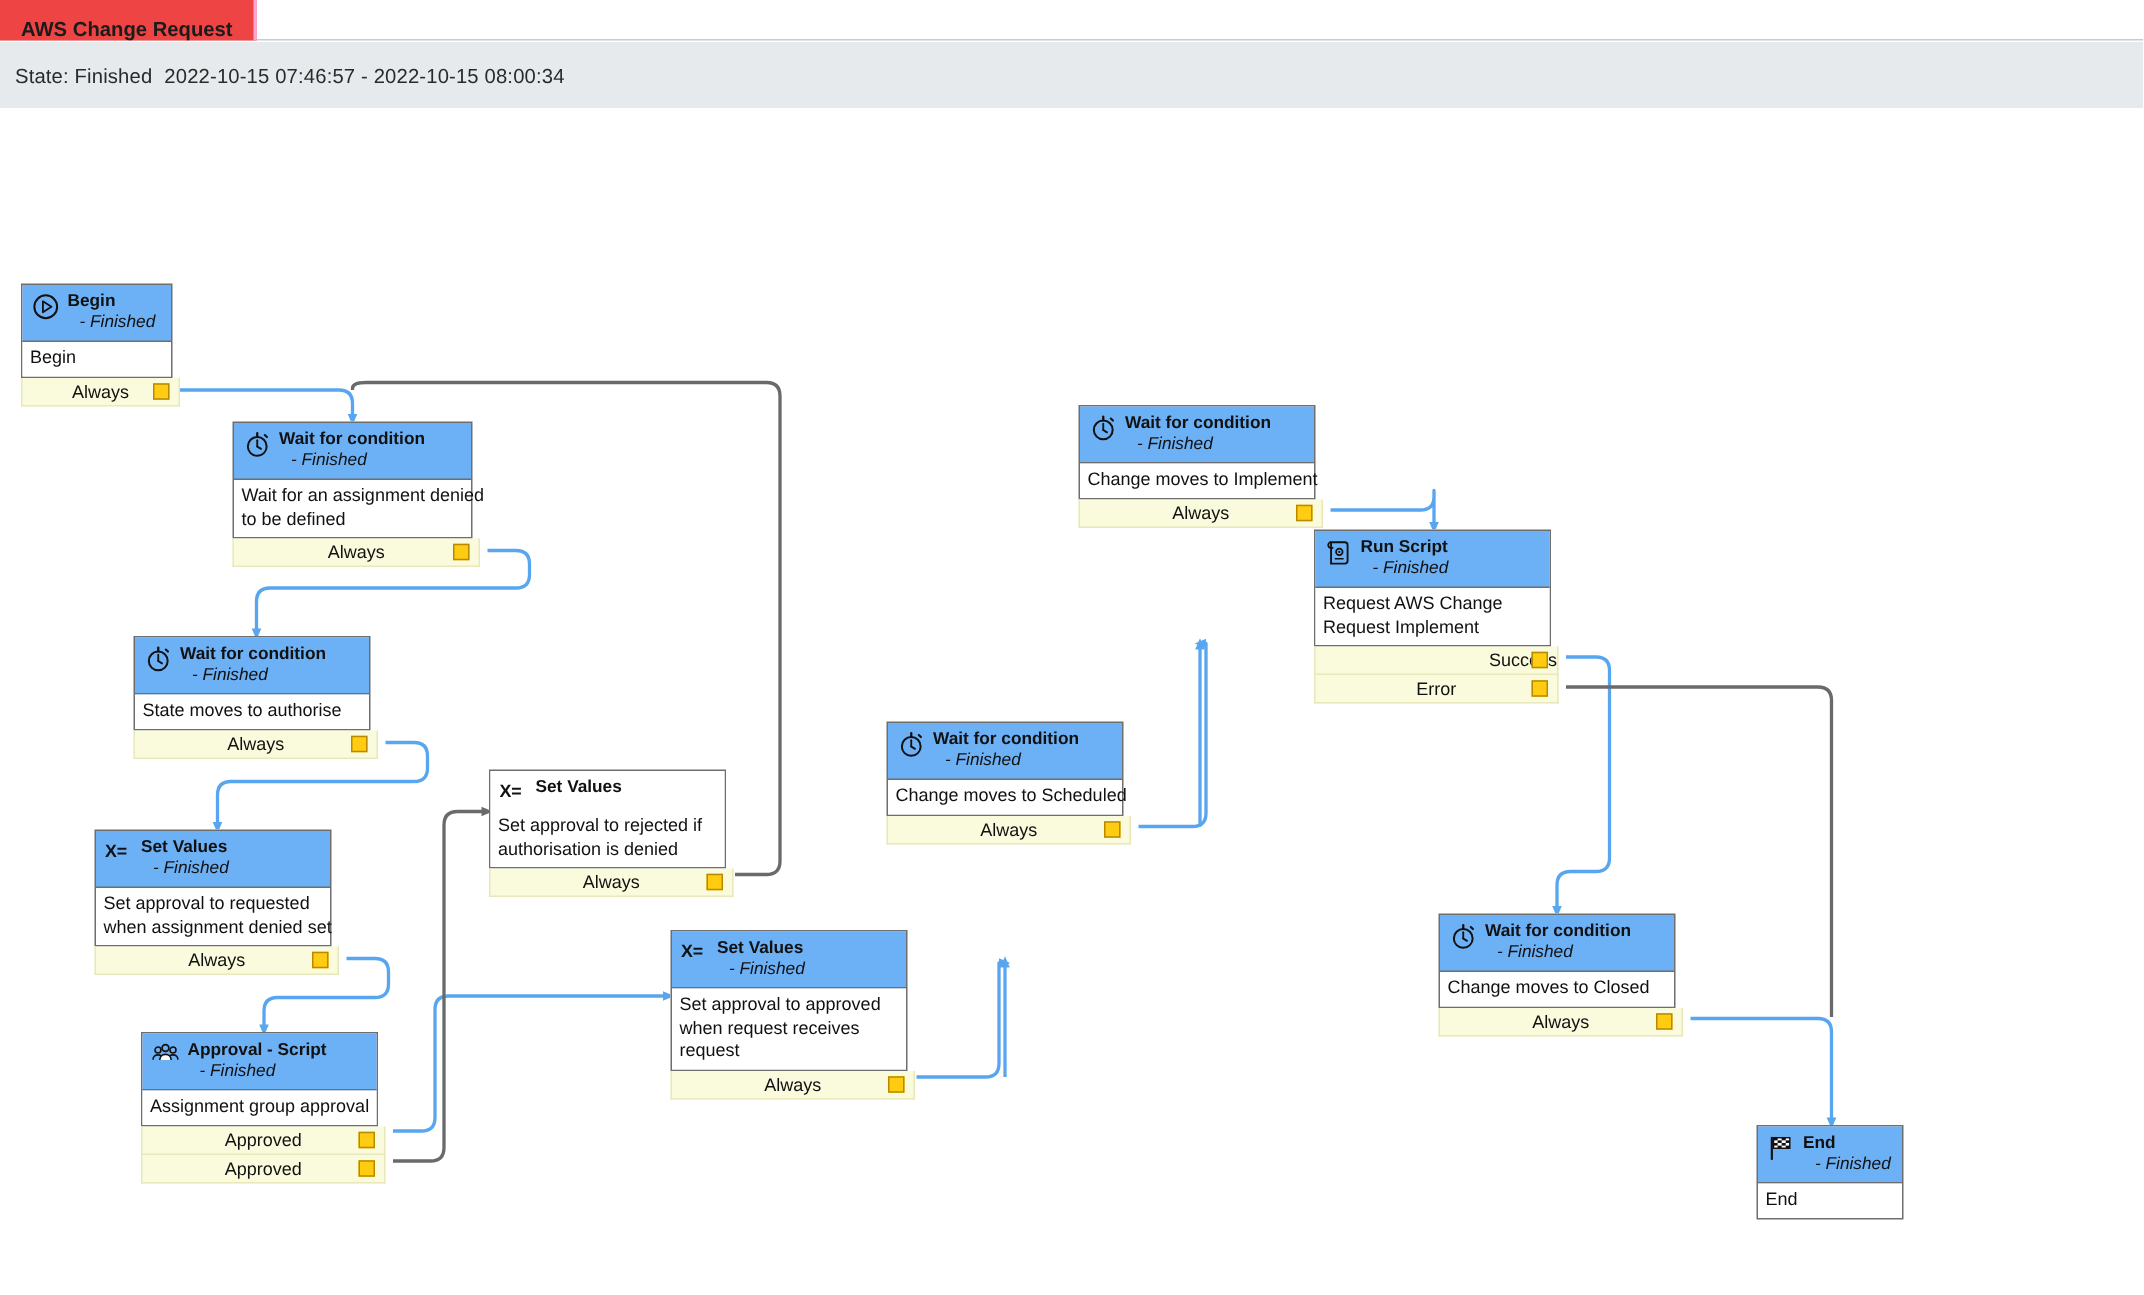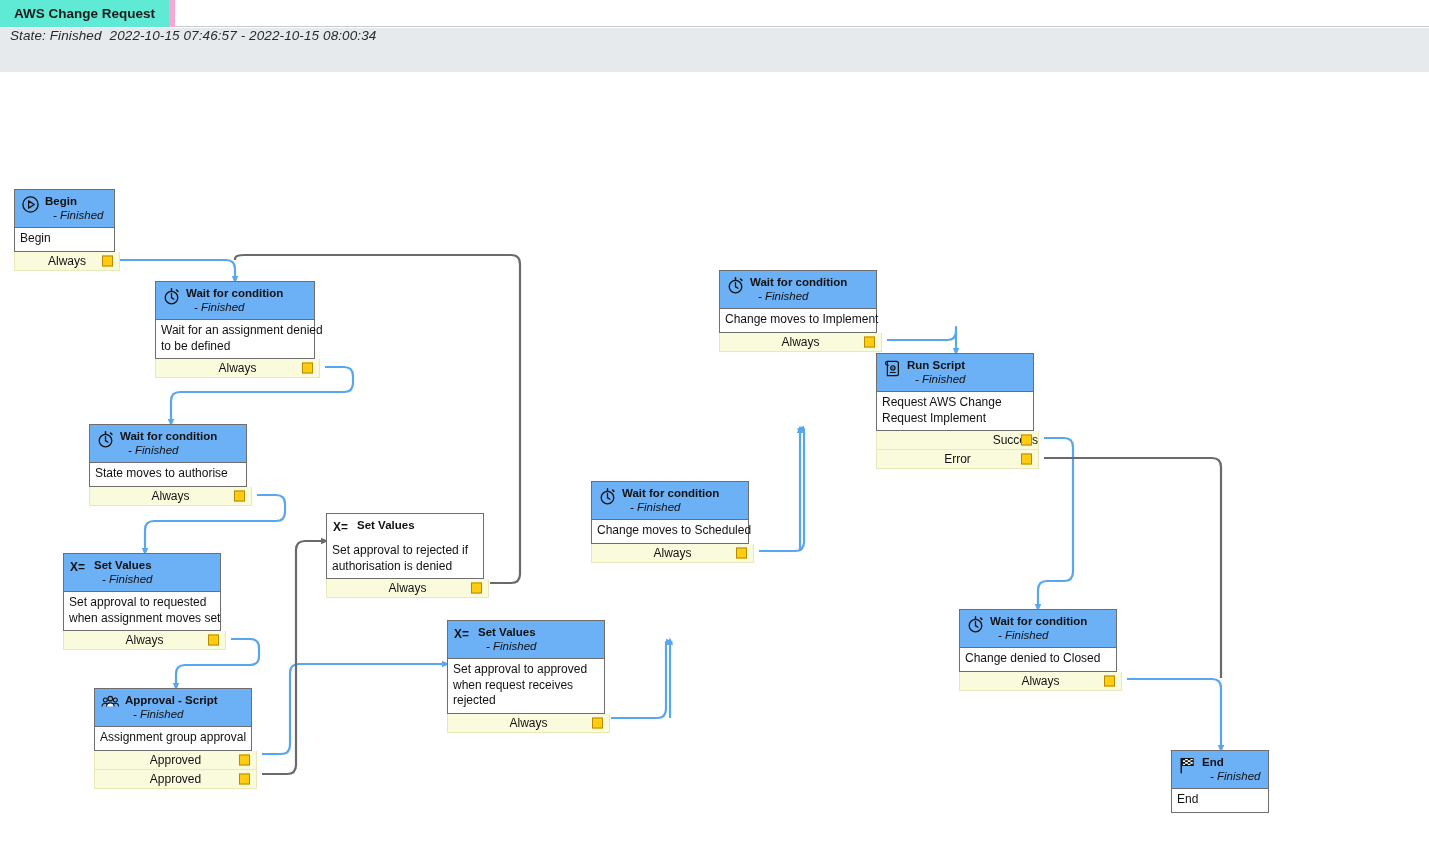--- a/index.html
+++ b/index.html
@@ -23,40 +23,39 @@
     left: 0; top: 0;
     width: 1429px; height: 27px;
     background: #ffffff;
     border-bottom: 1px solid #c8ccd0;
   }
   .tab {
     position: absolute;
     left: 0; top: 0;
     height: 27px;
     padding: 0 14px;
-    display: flex; align-items: center;
+    display: flex; align-items: flex-end;
     font-size: 13.5px;
     font-weight: bold;
     color: #1b1b1b;
-    background: #5eead4;
-    border-right: 6px solid #f9a8d4;
+    background: #ef4444;
+    border-right: 2px solid #f9a8d4;
   }
 
   
   .statusbar {
     position: absolute;
     left: 0; top: 28px;
     width: 1429px; height: 44px;
     background: #e7eaec;
-    display: flex; 
+    display: flex; align-items: center;
     padding-left: 10px;
     font-size: 13.5px;
     color: #2a2a2a;
     letter-spacing: 0.1px;
-    font-style: italic;
   }
   .statusbar .st-sep { display: inline-block; width: 8px; }
 
   
   .canvas {
     position: absolute;
     left: 0; top: 72px;
     width: 1429px; height: 791px;
     background: #ffffff;
   }
@@ -293,21 +292,21 @@
               <span class="node-icon"><svg viewBox="0 0 24 20">
                   <text x="0" y="15.5" font-family="Liberation Sans, sans-serif" font-size="15" font-weight="bold" fill="#111">X=</text>
                 </svg></span>
               <div class="node-titlewrap">
                 <span class="node-title">Set Values</span>
                 <span class="node-sub">- Finished</span>
               </div>
             </div>
             <div class="node-body">
               <div>Set approval to requested</div>
-              <div>when assignment moves set</div>
+              <div>when assignment denied set</div>
             </div>
           </div>
           <div class="node-foot" style="width: 163px;">
             <span class="foot-label">Always</span>
             <span class="handle" style="right: 6px;"></span>
           </div>
         </div>
         <div class="node" style="left: 94px; top: 616px; width: 158px;">
           <div class="node-box">
             <div class="node-head">
@@ -364,21 +363,21 @@
                   <text x="0" y="15.5" font-family="Liberation Sans, sans-serif" font-size="15" font-weight="bold" fill="#111">X=</text>
                 </svg></span>
               <div class="node-titlewrap">
                 <span class="node-title">Set Values</span>
                 <span class="node-sub">- Finished</span>
               </div>
             </div>
             <div class="node-body">
               <div>Set approval to approved</div>
               <div>when request receives</div>
-              <div>rejected</div>
+              <div>request</div>
             </div>
           </div>
           <div class="node-foot" style="width: 163px;">
             <span class="foot-label">Always</span>
             <span class="handle" style="right: 6px;"></span>
           </div>
         </div>
         <div class="node" style="left: 591px; top: 409px; width: 158px;">
           <div class="node-box">
             <div class="node-head">
@@ -465,21 +464,21 @@
                   <path d="M15.3 3.2 L16.8 4.6" stroke="#111" stroke-width="1.5" stroke-linecap="round"></path>
                   <path d="M10 11.2 L10 6.8" stroke="#111" stroke-width="1.3" stroke-linecap="round"></path>
                   <path d="M10 11.2 L12.6 12.9" stroke="#111" stroke-width="1.3" stroke-linecap="round"></path>
                 </svg></span>
               <div class="node-titlewrap">
                 <span class="node-title">Wait for condition</span>
                 <span class="node-sub">- Finished</span>
               </div>
             </div>
             <div class="node-body">
-              <div>Change denied to Closed</div>
+              <div>Change moves to Closed</div>
             </div>
           </div>
           <div class="node-foot" style="width: 163px;">
             <span class="foot-label">Always</span>
             <span class="handle" style="right: 6px;"></span>
           </div>
         </div>
         <div class="node" style="left: 1171px; top: 678px; width: 98px;">
           <div class="node-box">
             <div class="node-head">

